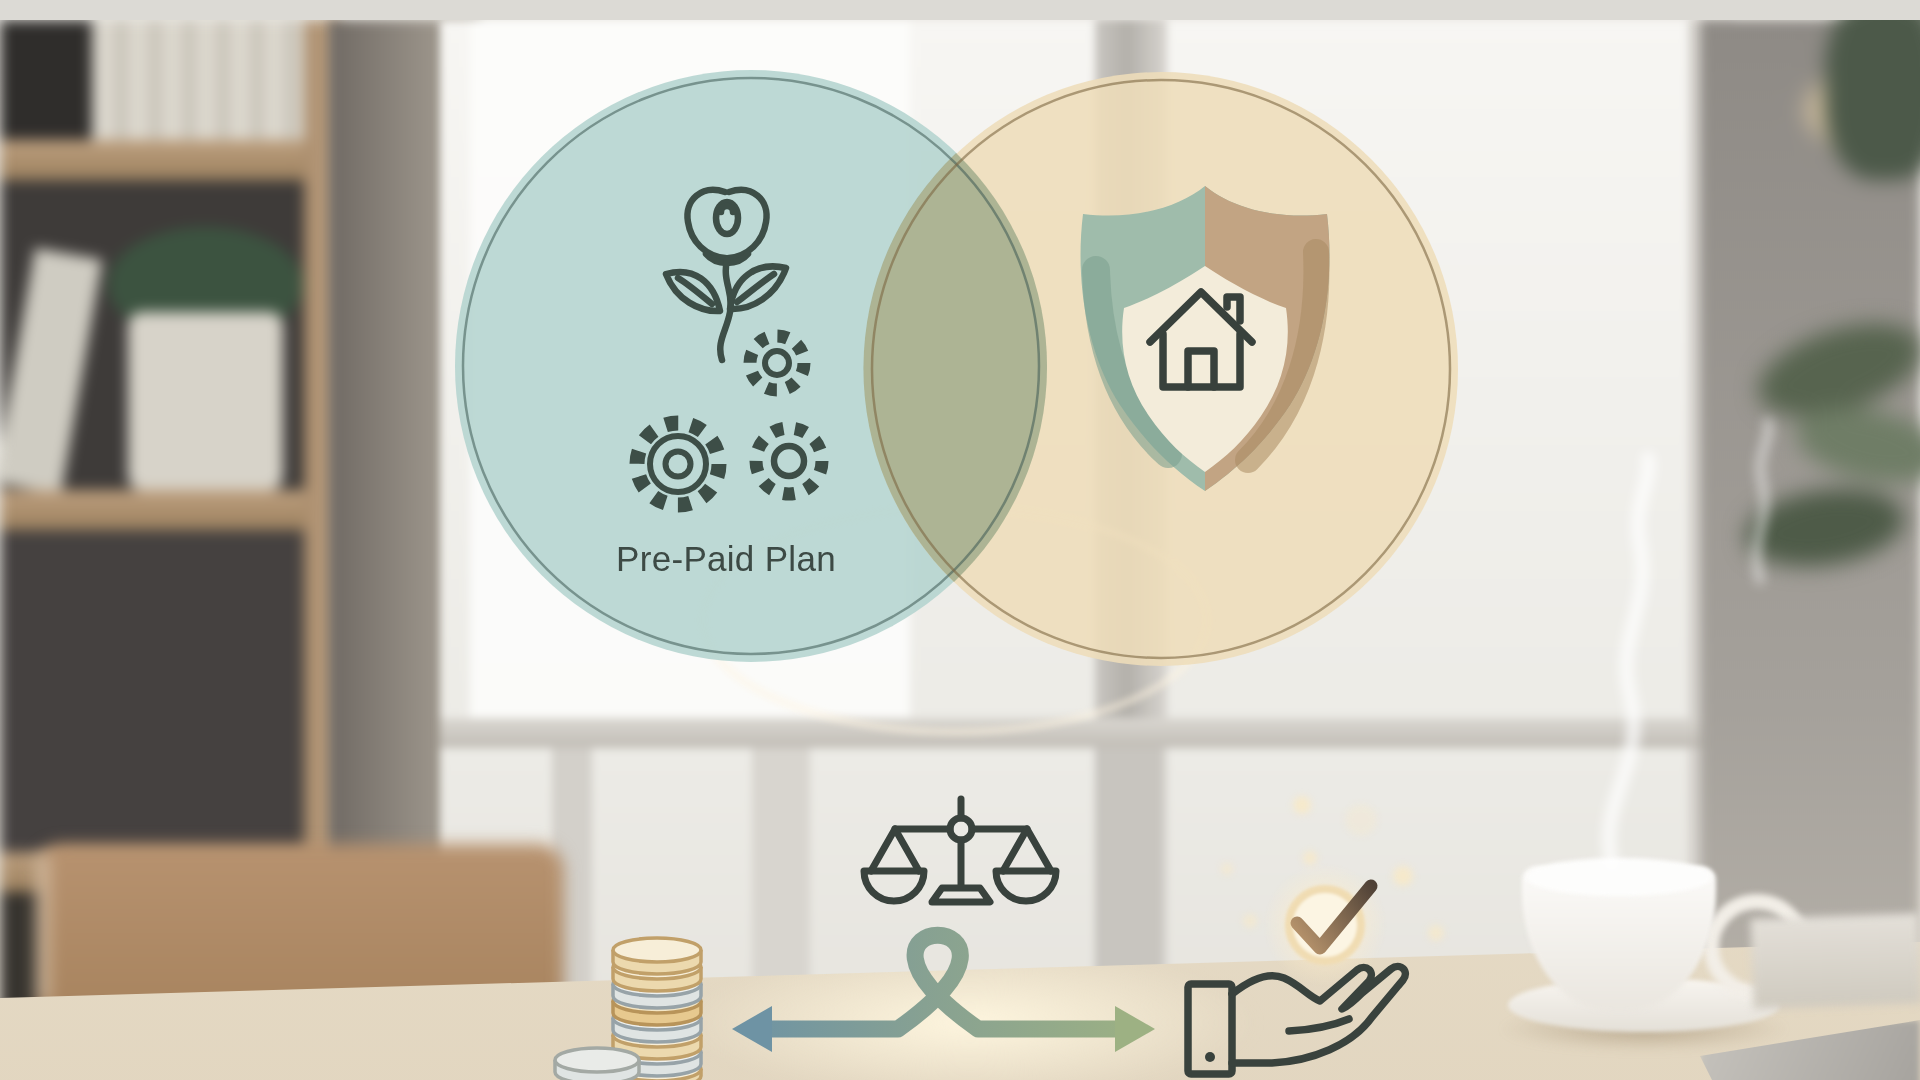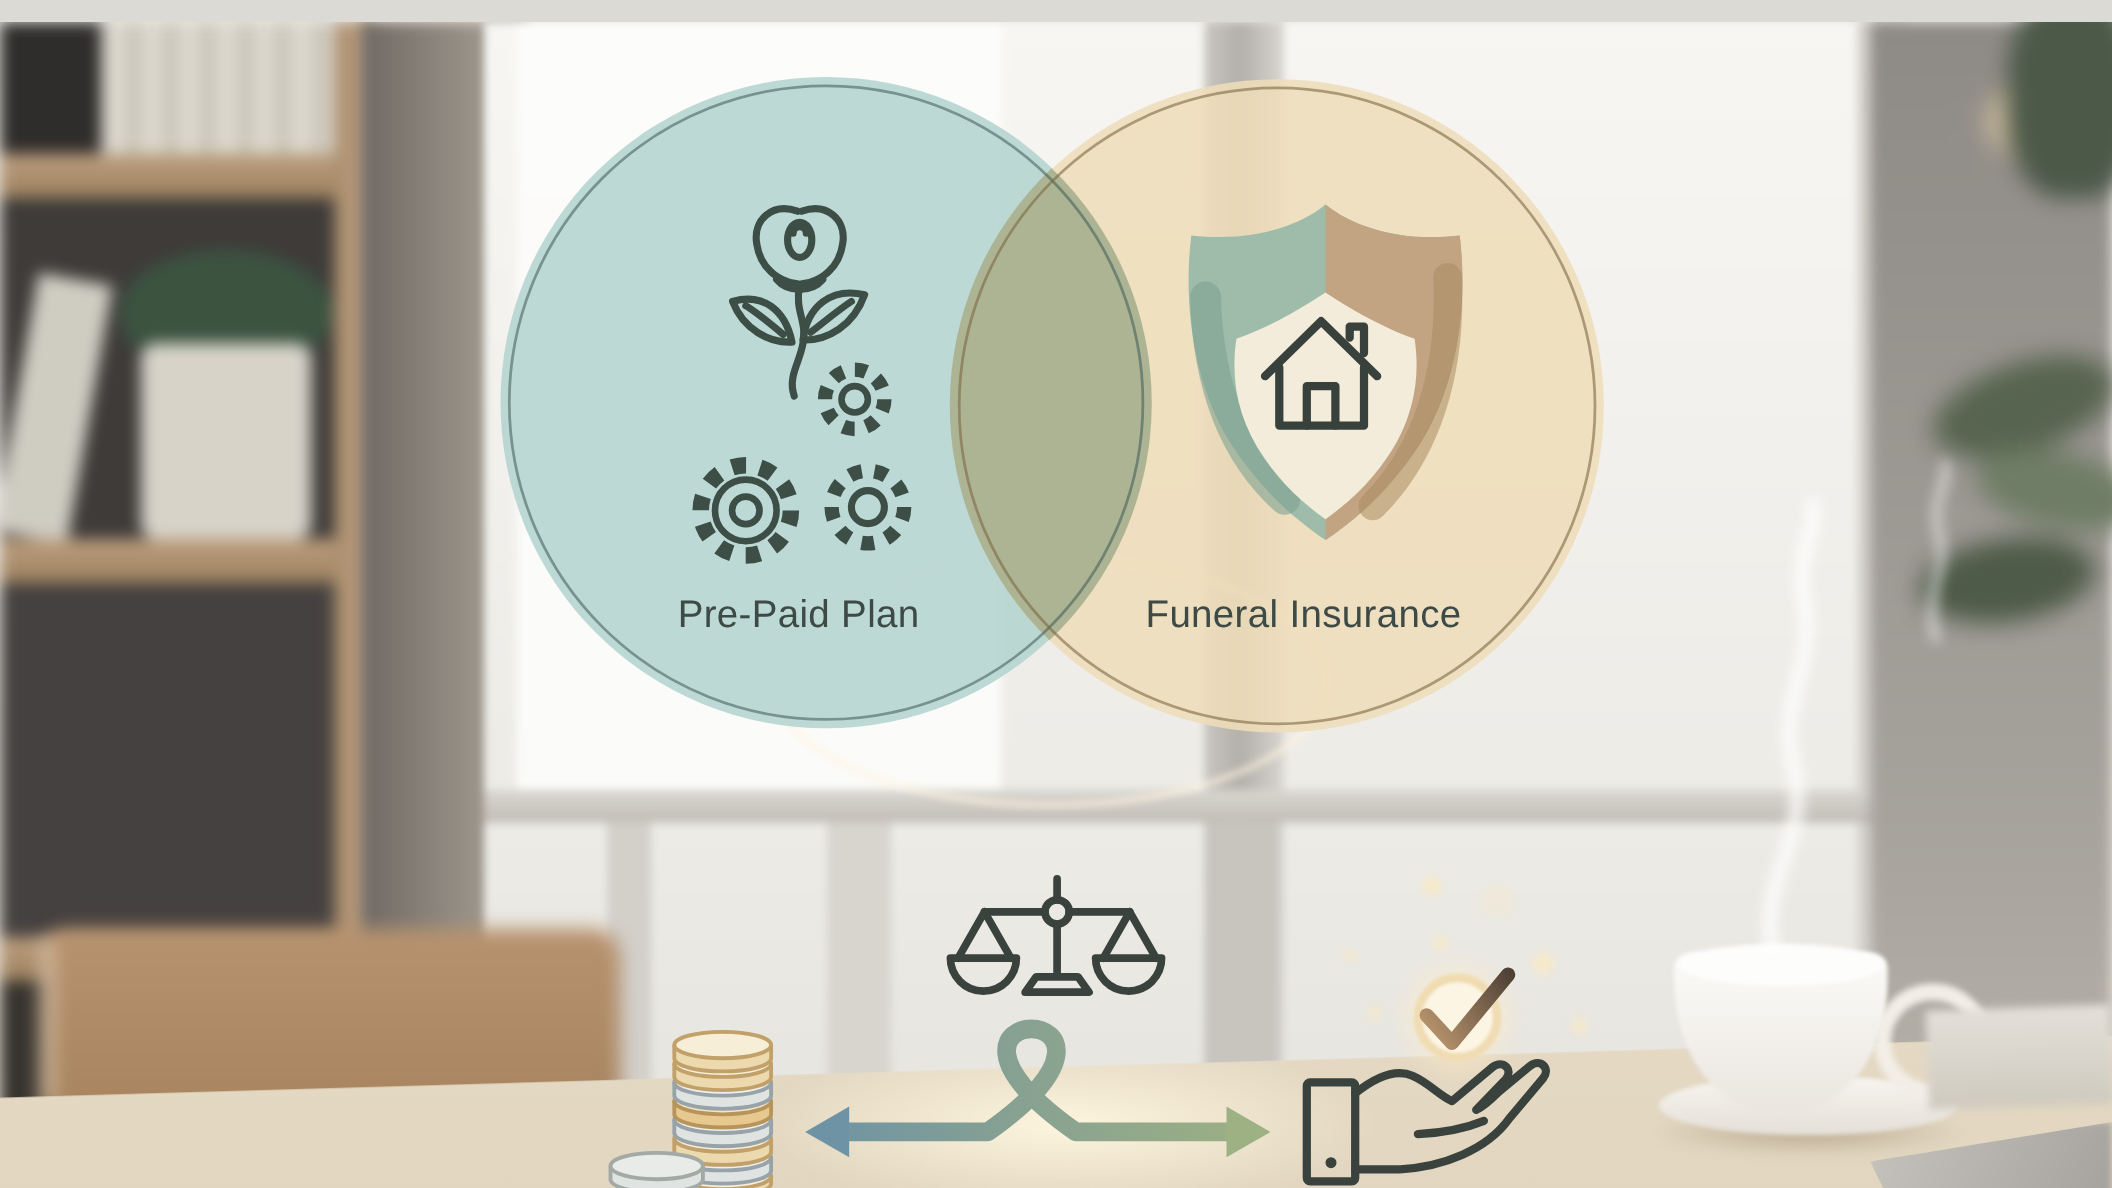--- a/index.html
+++ b/index.html
@@ -288,15 +288,14 @@
 
     <g stroke="#39423d" stroke-width="7.5" fill="none" stroke-linecap="round" stroke-linejoin="round">
       <rect x="1188" y="964" width="44" height="90" rx="3"></rect>
       <circle cx="1210" cy="1037" r="5" fill="#39423d" stroke="none"></circle>
       <path d="M 1232 974 C 1252 958 1270 952 1284 958 C 1300 965 1308 976 1320 981 L 1357 950 C 1366 943 1376 952 1369 961 L 1342 989 C 1348 986 1355 980 1362 973 L 1391 949 C 1400 942 1410 951 1403 960 L 1372 997 C 1352 1025 1312 1041 1272 1043 L 1232 1043"></path>
       <path d="M 1289 1011 C 1310 1010 1332 1006 1349 999"></path>
     </g>
   </svg>
 
   <div class="label label-left">Pre-Paid Plan</div>
-  <div class="label label-right">Funeral Insurance</div>
 
 </div>
 
 </body></html>

